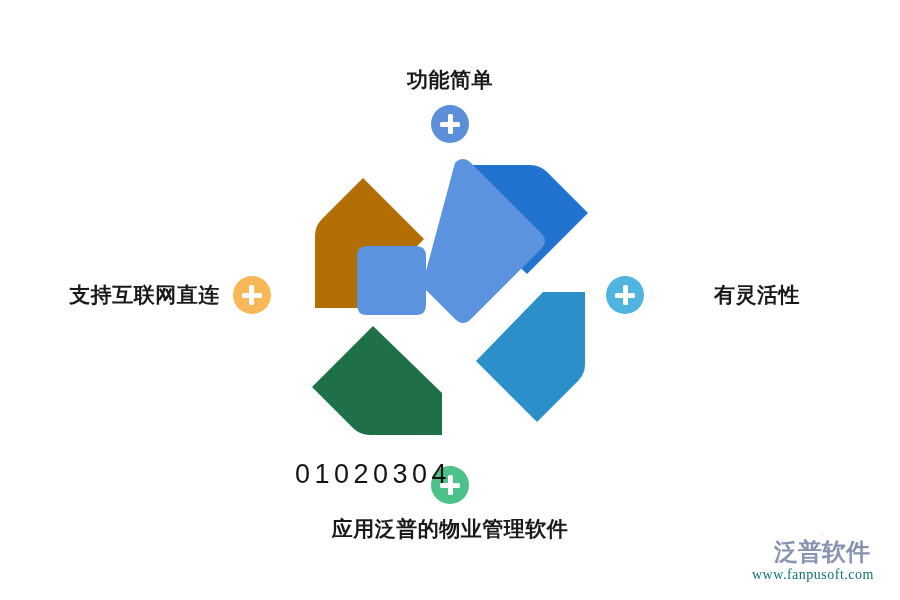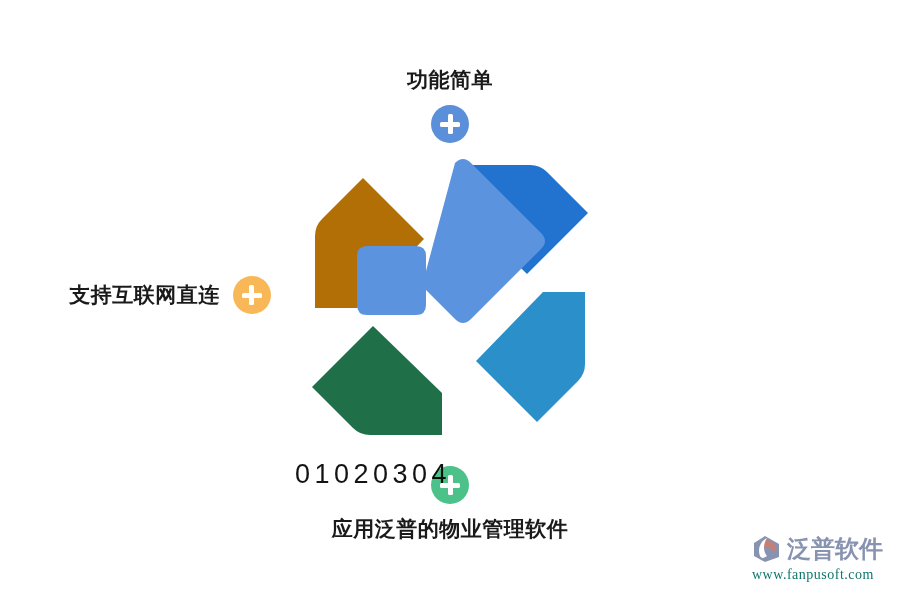--- a/index.html
+++ b/index.html
@@ -138,20 +138,21 @@
     left: 752px;
     top: 534px;
     width: 140px;
     height: 56px;
   }
   #wm-row {
     display: flex;
     align-items: center;
     gap: 5px;
     height: 30px;
+    flex-direction: column;
   }
   #wm-name {
     font-size: 24px;
     font-weight: bold;
     color: #8793b0;
     letter-spacing: 0px;
     line-height: 1;
   }
   #wm-url {
     font-family: "Liberation Serif", "DejaVu Serif", serif;
@@ -176,20 +177,27 @@
   </div>
 
   <div id="group-left">
     <div class="label-text">支持互联网直连</div>
     <span class="plus-badge" id="badge-left" style="background: rgb(249, 184, 87);">
       <span class="bar-h"></span>
       <span class="bar-v"></span>
     </span>
   </div>
 
+  <div id="group-right">
+    <span class="plus-badge" id="badge-right" style="background: rgb(80, 180, 224);">
+      <span class="bar-h"></span>
+      <span class="bar-v"></span>
+    </span>
+    <div class="label-text">有灵活性</div>
+  </div>
 
   <div id="group-bottom">
     <span class="plus-badge" id="badge-bottom" style="background: rgb(76, 194, 138);">
       <span class="bar-h"></span>
       <span class="bar-v"></span>
     </span>
     <div class="label-text">应用泛普的物业管理软件</div>
   </div>
 
   <div id="diagram">

